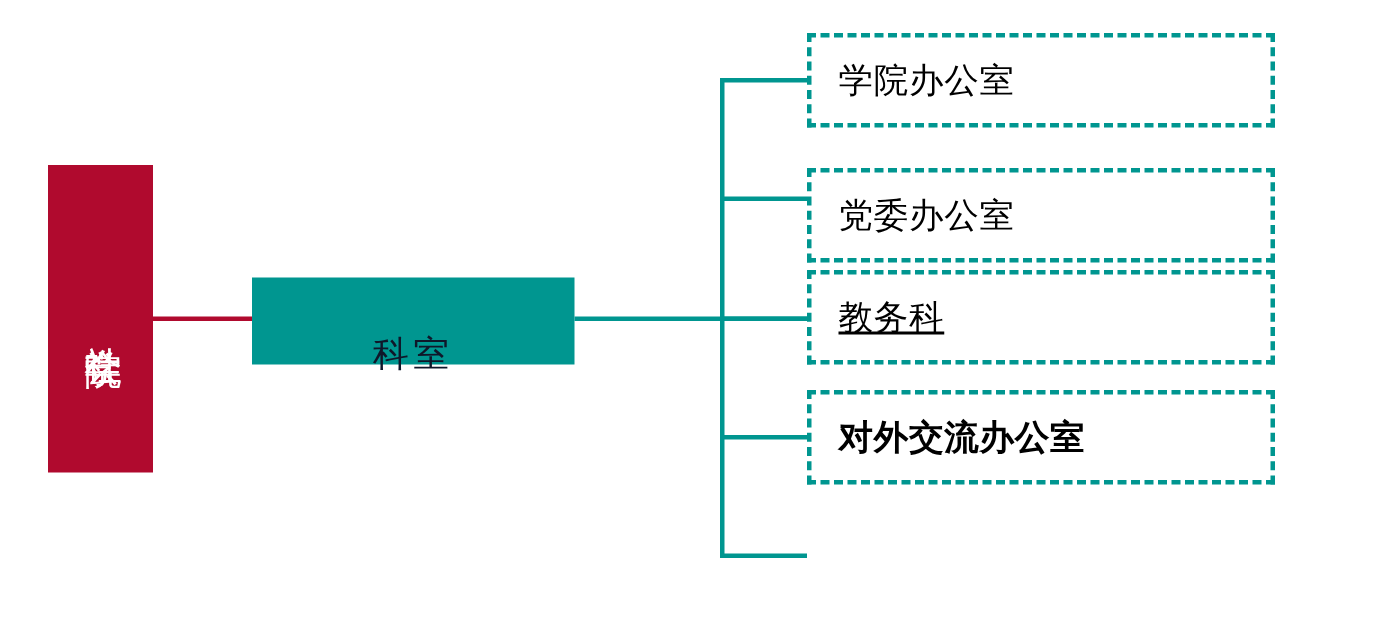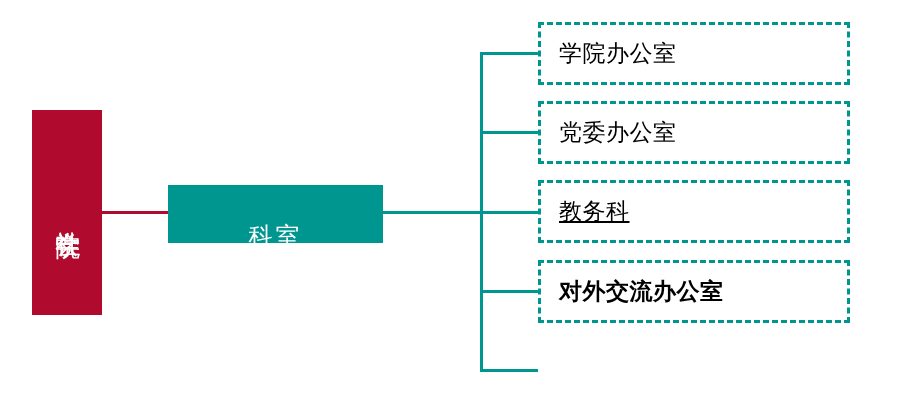--- a/index.html
+++ b/index.html
@@ -59,21 +59,21 @@
     top: 185px;
     width: 215px;
     height: 58px;
     background: #009690;
     display: flex;
     align-items: center;
     justify-content: center;
     box-sizing: border-box;
   }
   .mid-label {
-    color: #ffffff;
+    color: #0f172a;
     font-size: 24px;
     letter-spacing: 3px;
     white-space: nowrap;
     margin-top: 44px;
   }
 
   
   .conn {
     position: absolute;
     background: #009690;
@@ -105,21 +105,21 @@
     position: absolute;
     left: 538px;
     width: 312px;
     height: 63px;
     border: 3px dashed #009690;
     box-sizing: border-box;
     display: flex;
     align-items: center;
   }
   .leaf-node.pos-1 { top: 22px; }
-  .leaf-node.pos-2 { top: 101px; }
+  .leaf-node.pos-2 { top: 112px; }
   .leaf-node.pos-3 { top: 180px; text-decoration: underline; }
   .leaf-node.pos-4 { top: 260px; font-weight: bold; }
   .leaf-node.pos-5 { top: 339px; }
 
   .leaf-label {
     color: #000000;
     font-size: 23px;
     padding-left: 18px;
     letter-spacing: 0.5px;
     white-space: nowrap;

